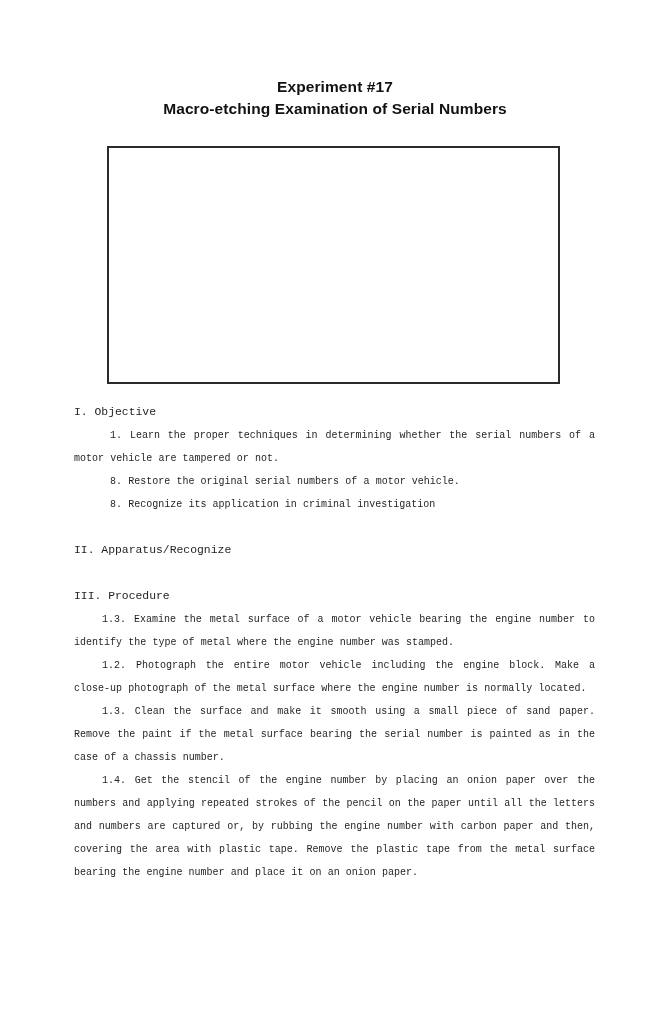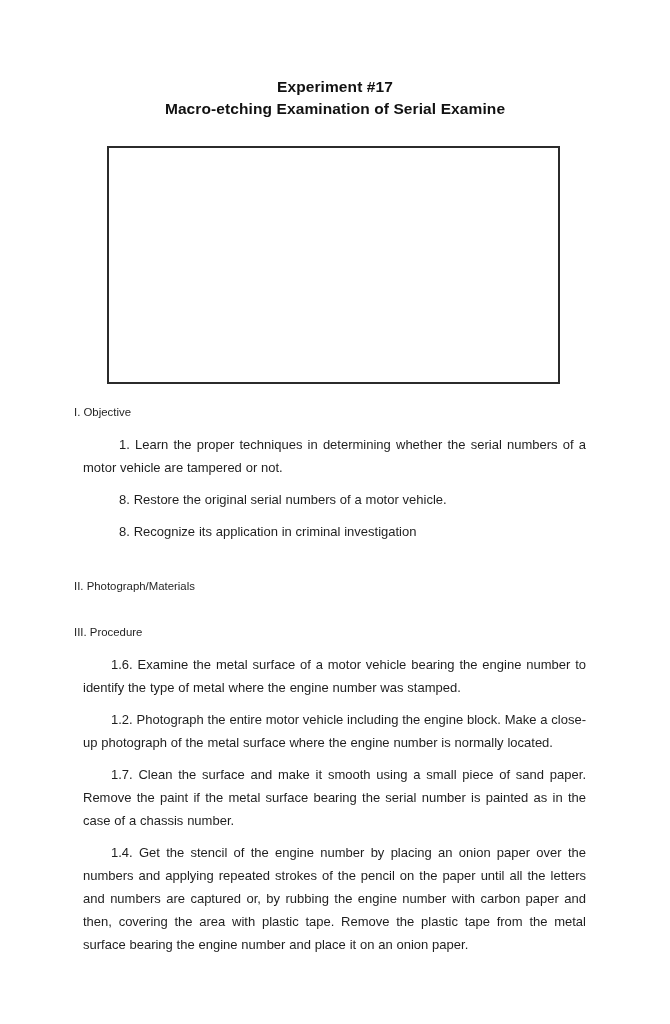--- a/index.html
+++ b/index.html
@@ -45,27 +45,28 @@
     background: #ffffff;
     box-sizing: border-box;
   }
 
   
   .body-col {
     position: absolute;
     left: 74px;
     top: 401px;
     width: 521px;
+    font-family: Liberation Mono, monospace;
   }
 
   .para {
-    font-size: 13px;
+    font-size: 10px;
     line-height: 23px;
     color: #1f1f1f;
-    margin: 9px;
+    margin: 0;
     text-align: justify;
     text-justify: inter-word;
     word-spacing: 0.2px;
   }
   .para.flush {
     text-align: left;
   }
   .heading {
     font-size: 11.4px;
     line-height: 23px;
@@ -83,47 +84,47 @@
     height: 23px;
   }
 </style>
 </head>
 <body>
 
 <div class="page">
 
   <div class="title-block">
     <div class="title-line">Experiment #17</div>
-    <div class="title-line">Macro-etching Examination of Serial Examine</div>
+    <div class="title-line">Macro-etching Examination of Serial Numbers</div>
   </div>
 
   <div class="image-frame"></div>
 
   <div class="body-col">
 
     <p class="heading">I. Objective</p>
 
     <p class="para ind-obj">1. Learn the proper techniques in determining whether the serial numbers of a motor vehicle are tampered or not.</p>
 
     <p class="para flush ind-obj">8. Restore the original serial numbers of a motor vehicle.</p>
 
     <p class="para flush ind-obj">8. Recognize its application in criminal investigation</p>
 
     <div class="spacer"></div>
 
-    <p class="heading">II. Photograph/Materials</p>
+    <p class="heading">II. Apparatus/Recognize</p>
 
 
     <div class="spacer"></div>
 
     <p class="heading">III. Procedure</p>
 
 
-    <p class="para ind-proc">1.6. Examine the metal surface of a motor vehicle bearing the engine number to identify the type of metal where the engine number was stamped.</p>
+    <p class="para ind-proc">1.3. Examine the metal surface of a motor vehicle bearing the engine number to identify the type of metal where the engine number was stamped.</p>
 
     <p class="para ind-proc">1.2. Photograph the entire motor vehicle including the engine block. Make a close-up photograph of the metal surface where the engine number is normally located.</p>
 
-    <p class="para ind-proc">1.7. Clean the surface and make it smooth using a small piece of sand paper. Remove the paint if the metal surface bearing the serial number is painted as in the case of a chassis number.</p>
+    <p class="para ind-proc">1.3. Clean the surface and make it smooth using a small piece of sand paper. Remove the paint if the metal surface bearing the serial number is painted as in the case of a chassis number.</p>
 
     <p class="para ind-proc">1.4. Get the stencil of the engine number by placing an onion paper over the numbers and applying repeated strokes of the pencil on the paper until all the letters and numbers are captured or, by rubbing the engine number with carbon paper and then, covering the area with plastic tape. Remove the plastic tape from the metal surface bearing the engine number and place it on an onion paper.</p>
 
   </div>
 </div>
 
 </body></html>

